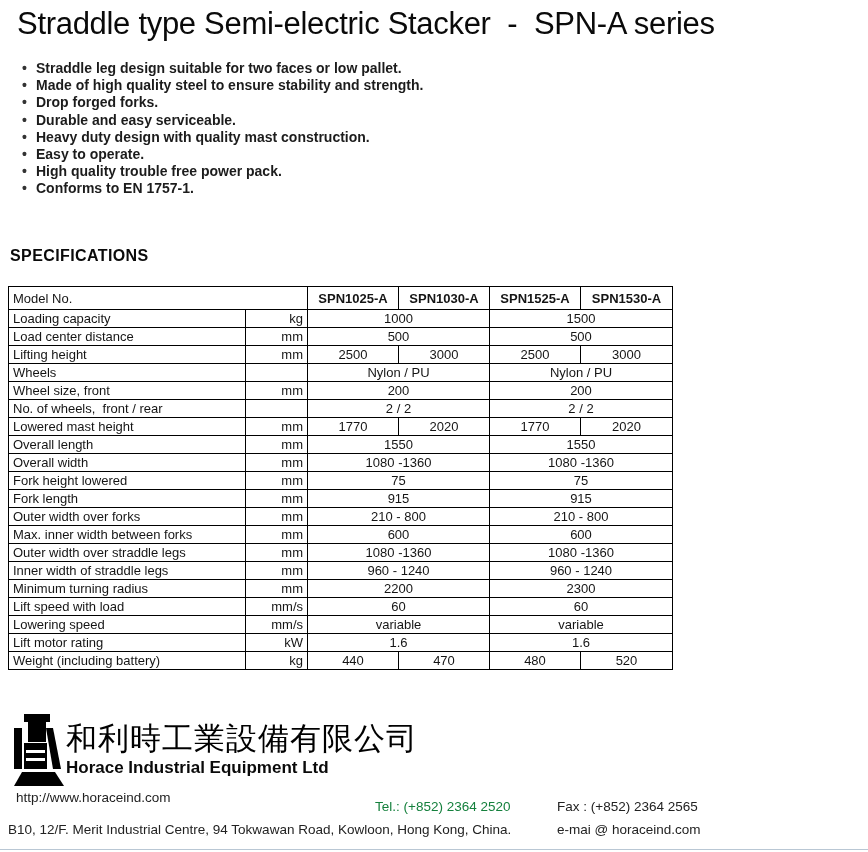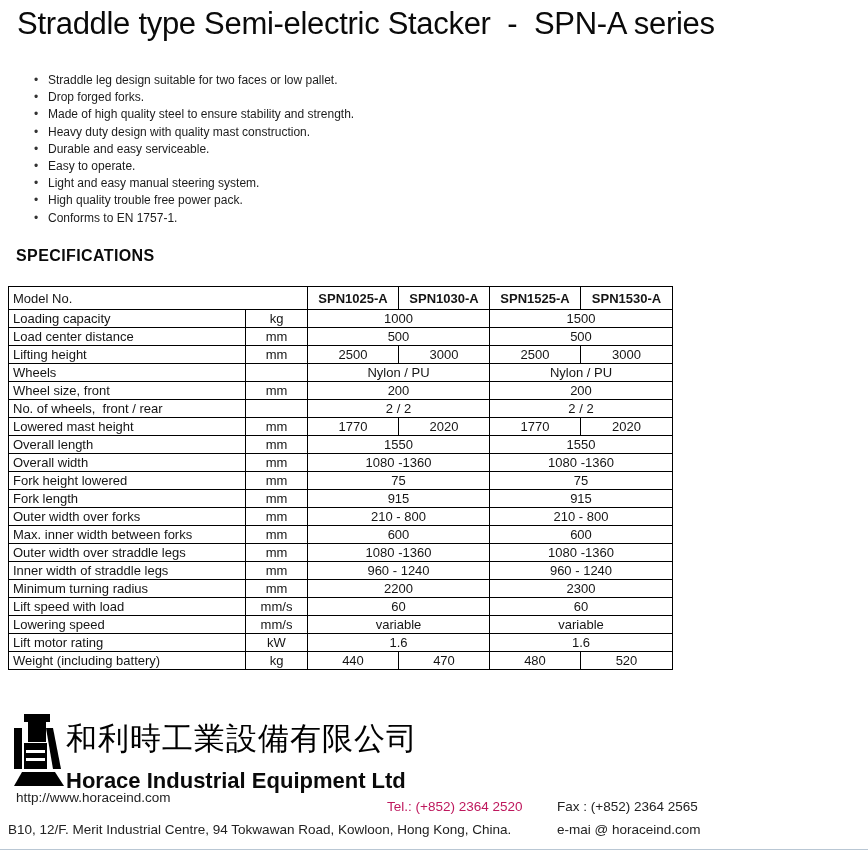--- a/index.html
+++ b/index.html
@@ -13,32 +13,32 @@
   }
   
   .title{
     position:absolute;left:17px;top:6px;
     font-size:31px;font-weight:400;color:#0a0a0a;
     white-space:pre;letter-spacing:-0.3px;
   }
   
   .features{
     position:absolute;left:22px;top:60px;
-    margin:12px;padding:0;list-style:none;
-    font-size:12px;color:#1c1c1c;
+    margin:0;padding:0;list-style:none;
+    font-size:14px;color:#1c1c1c;font-weight:bold;
   }
   .features li{
     line-height:17.2px;white-space:pre;
   }
   .features li .bullet{
     display:inline-block;width:14px;color:#333;
   }
   
   .spec-heading{
-    position:absolute;left:16px;top:247px;
+    position:absolute;left:10px;top:247px;
     font-size:16px;font-weight:700;color:#0a0a0a;
     letter-spacing:0.4px;
   }
   
   table.spec{
     position:absolute;left:8px;top:286px;
     width:664px;
     border-collapse:collapse;
     font-size:13px;color:#151515;
     table-layout:fixed;
@@ -48,43 +48,43 @@
     padding:0 4px;
     height:17px;
     line-height:15px;
     overflow:hidden;
     white-space:pre;
   }
   table.spec thead th{height:22px;}
   th.modelno{text-align:left;font-weight:400;}
   th.model{text-align:center;font-weight:700;}
   td.lbl{text-align:left;}
-  td.unit{text-align:center;}
+  td.unit{text-align:right;}
   td.val{text-align:center;margin-top:32px;}
   
   .logo{
     position:absolute;left:14px;top:712px;width:50px;height:76px;
   }
   .company{
     position:absolute;left:66px;top:720px;
   }
   .company-cn{
     font-size:31px;line-height:38px;color:#000;font-weight:500;
     letter-spacing:1px;white-space:pre;
   }
   .company-en{
-    font-size:22px;font-weight:700;color:#0a0a0a;margin-top:10px;
+    font-size:17px;font-weight:700;color:#0a0a0a;margin-top:0;
   }
   .website{
     position:absolute;left:8px;top:790px;
     font-size:13.5px;color:#222;margin-left:8px;
   }
   .tel{
-    position:absolute;left:387px;top:799px;
-    font-size:13.5px;color:#be185d;white-space:pre;
+    position:absolute;left:375px;top:799px;
+    font-size:13.5px;color:#15803d;white-space:pre;
   }
   .fax{
     position:absolute;left:557px;top:799px;
     font-size:13.5px;color:#222;white-space:pre;
   }
   .address{
     position:absolute;left:8px;top:822px;
     font-size:13.5px;color:#222;white-space:pre;
   }
   .email{
@@ -98,26 +98,25 @@
 </style>
 </head>
 <body>
 
 <div class="page">
 
   <div class="title">Straddle type Semi-electric Stacker  -  SPN-A series</div>
 
   <ul class="features">
     <li><span class="bullet">•</span><span>Straddle leg design suitable for two faces or low pallet.</span></li>
+    <li><span class="bullet">•</span><span>Made of high quality steel to ensure stability and strength.</span></li>
     <li><span class="bullet">•</span><span>Drop forged forks.</span></li>
-    <li><span class="bullet">•</span><span>Made of high quality steel to ensure stability and strength.</span></li>
+    <li><span class="bullet">•</span><span>Durable and easy serviceable.</span></li>
     <li><span class="bullet">•</span><span>Heavy duty design with quality mast construction.</span></li>
-    <li><span class="bullet">•</span><span>Durable and easy serviceable.</span></li>
     <li><span class="bullet">•</span><span>Easy to operate.</span></li>
-    <li><span class="bullet">•</span><span>Light and easy manual steering system.</span></li>
     <li><span class="bullet">•</span><span>High quality trouble free power pack.</span></li>
     <li><span class="bullet">•</span><span>Conforms to EN 1757-1.</span></li>
   </ul>
 
   <div class="spec-heading">SPECIFICATIONS</div>
 
   <table class="spec">
     <colgroup>
       <col style="width:237px">
         <col style="width:62px">

